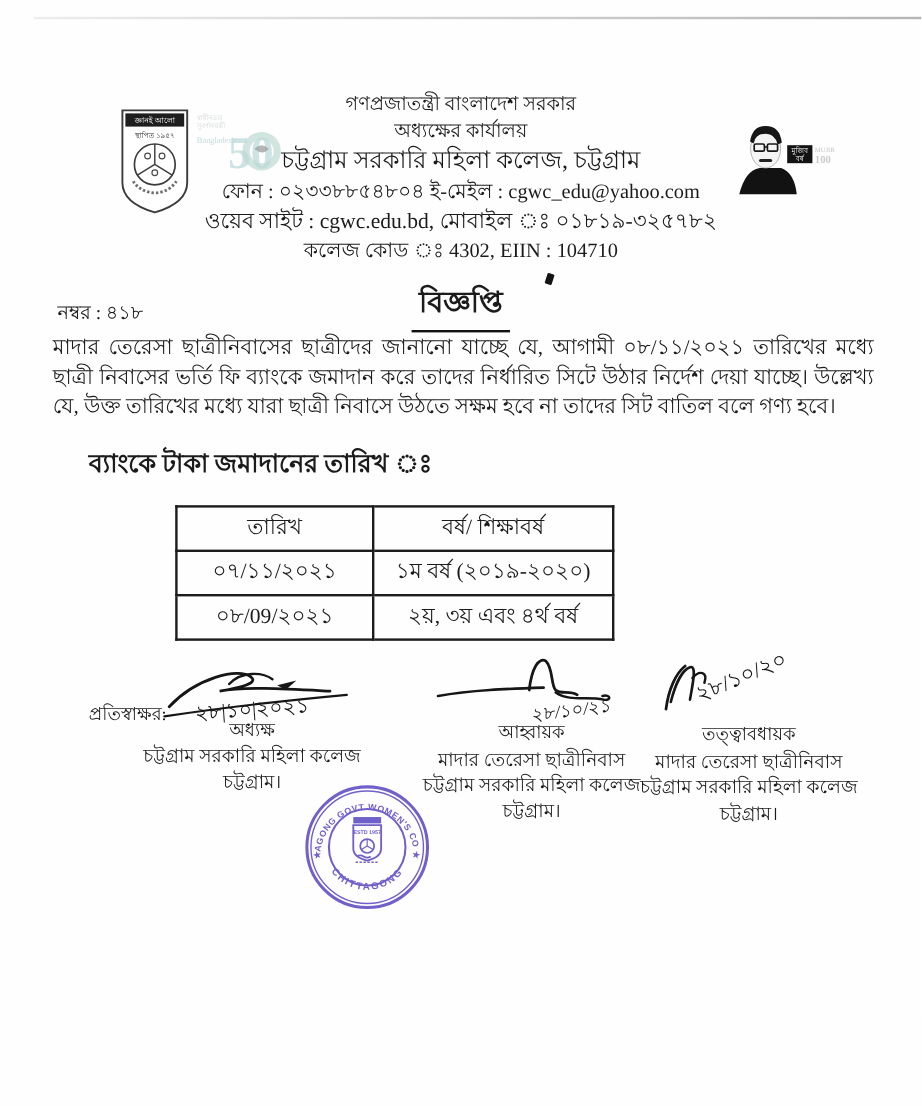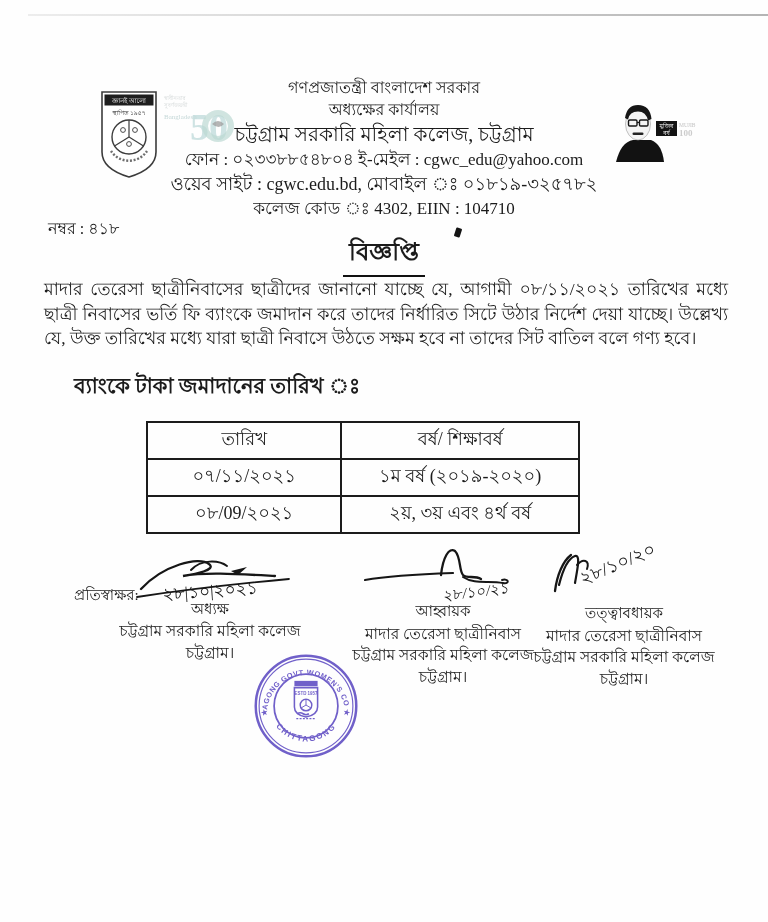--- a/index.html
+++ b/index.html
@@ -21,37 +21,37 @@
   .h-line4 { font-size:17px; line-height:24px; }
   .h-line5 { font-size:18px; line-height:25px; }
   .h-line6 { font-size:17px; line-height:23px; }
 
   .crest-logo   { position:absolute; top:85px;  left:98px;  }
   .fifty-logo   { position:absolute; top:88px;  left:160px; opacity:.45; }
   .mujib-logo   { position:absolute; top:96px;  left:606px; }
 
   
   .memo-row { position:absolute; top:216px; left:48px; right:58px; font-size:16px; }
-  .memo-no { float:left; }
+  .memo-no { float:left;margin-top:32px; }
   .issue-date { float:right; }
 
   
   .notice-title-wrap { position:absolute; top:233px; left:0; right:0; text-align:center; }
   .notice-title { display:inline-block; font-size:24px; font-weight:bold;
     border-bottom:2.5px solid #111; padding:0 6px 2px 6px; }
 
   
   .notice-body { position:absolute; top:277px; left:44px; width:684px;
     font-size:17.5px; line-height:24.5px; text-align:justify; }
 
   .deposit-heading { position:absolute; top:370px; left:74px;
     font-size:21px; font-weight:bold; }
 
   
-  table.deposit { position:absolute; top:421px; left:146px; width:434px;
+  table.deposit { position:absolute; top:421px; left:146px; width:366px;
     border-collapse:collapse; font-size:18px; text-align:center; }
   table.deposit th, table.deposit td { border:2px solid #1c1c1c; padding:2px 4px;
     height:29px; font-weight:normal; }
   table.deposit col.c1 { width:45%; }
 
   
   .countersign { position:absolute; top:583px; left:74px; font-size:15px; }
   .sig-block { position:absolute; text-align:center; font-size:15.5px; line-height:22px; }
   .sig-block .desig { font-size:15px; }
   .sig-left  { top:598px; left:100px; width:220px; }

